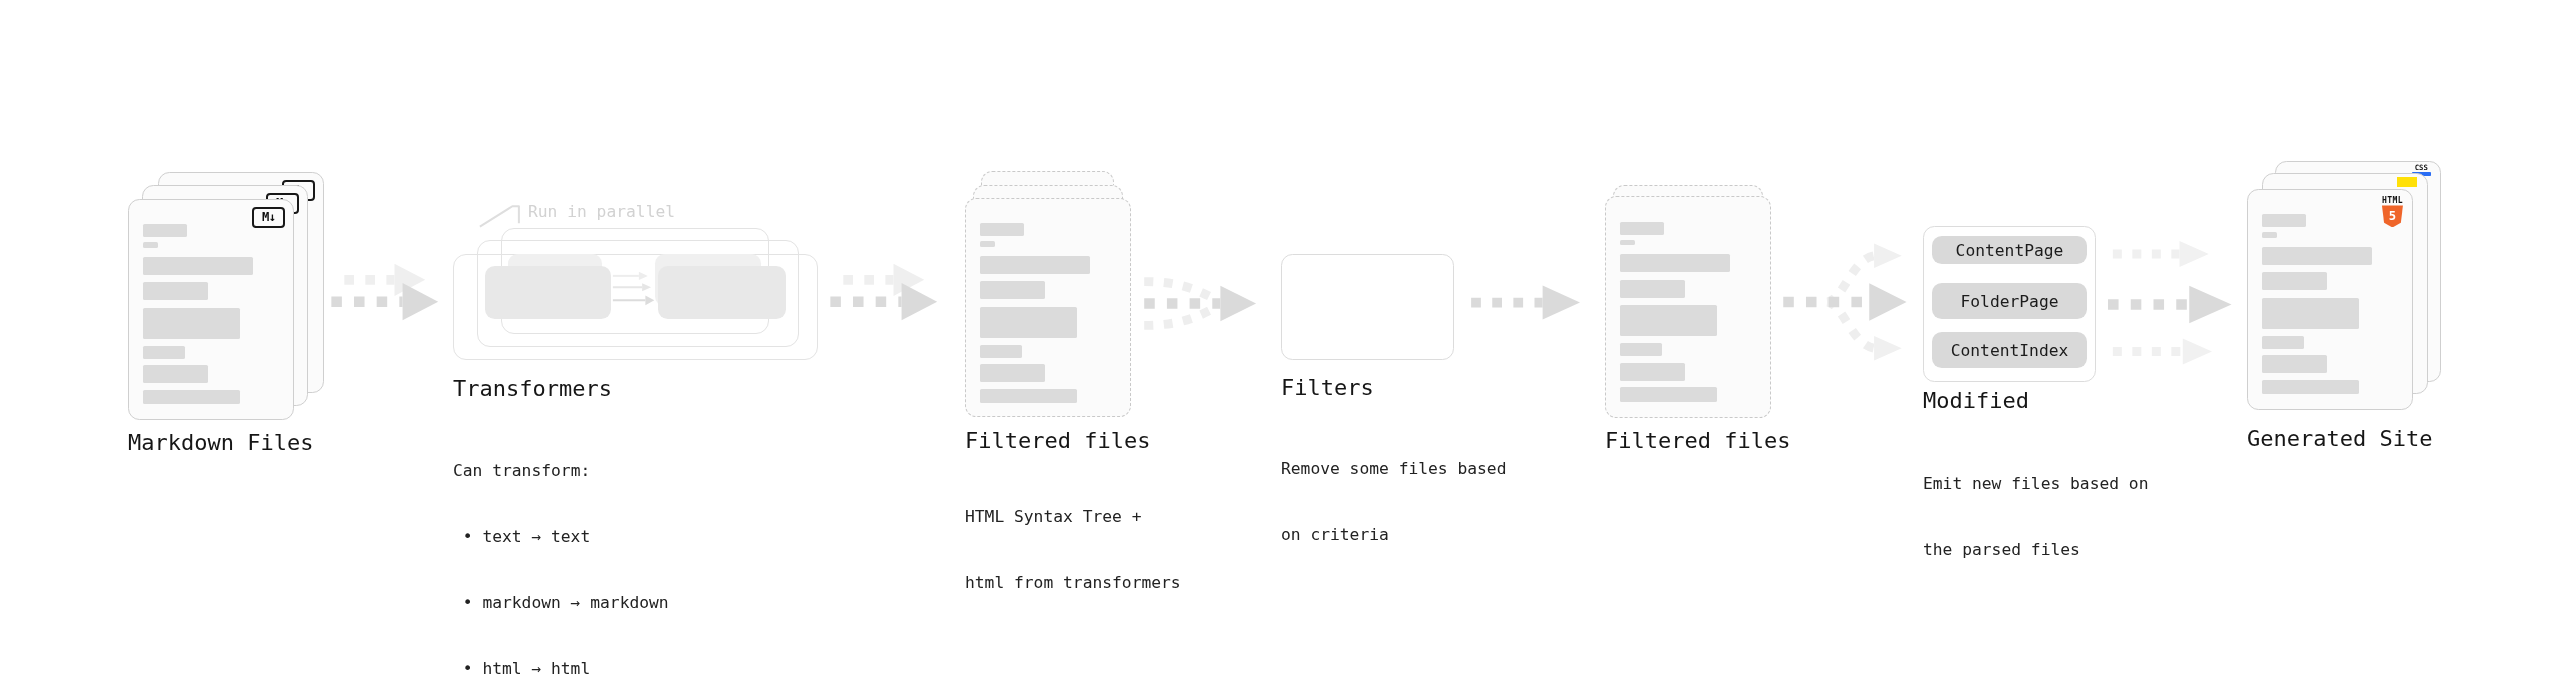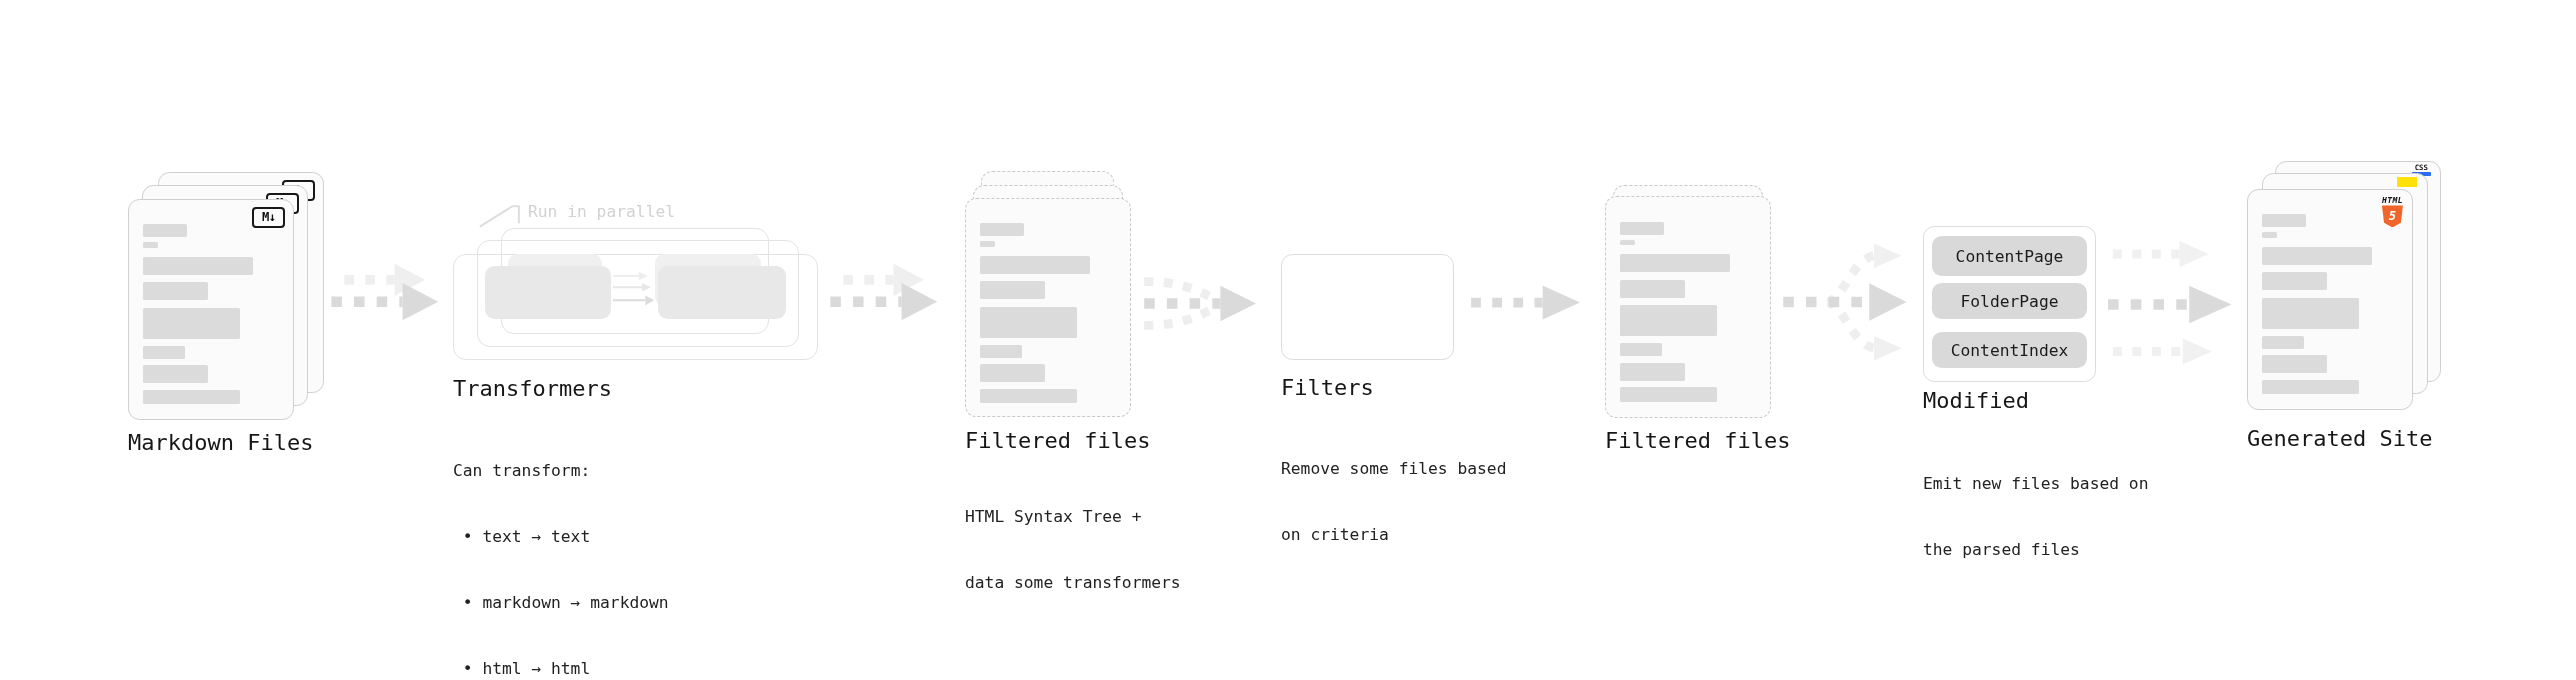--- a/index.html
+++ b/index.html
@@ -19,21 +19,21 @@
   .md-icon{position:absolute;right:8.1px;top:7.3px;width:32.5px;height:20.3px;
            background:#fbfbfb;border:2.4px solid #181818;border-radius:4.1px;
            display:flex;align-items:center;justify-content:center;
            font-size:12.2px;font-weight:bold;letter-spacing:-0.8px;color:#111;box-sizing:border-box;}
 
   
   .css-badge{position:absolute;right:9.8px;top:2.4px;text-align:center;}
   .css-badge .w{font-size:7.3px;font-weight:bold;color:#111;line-height:7.3px;}
   .css-badge .u{width:18.7px;height:3.3px;border-radius:0.8px;margin:0.8px auto 0;}
   .js-badge{position:absolute;right:9.8px;top:2.4px;width:19.5px;height:10.6px;}
-  .html5-badge{position:absolute;right:9px;top:5.7px;text-align:left;font-style:italic;}
+  .html5-badge{position:absolute;right:9px;top:5.7px;text-align:left;}
   .html5-badge .w{font-size:8.1px;font-weight:bold;color:#111;letter-spacing:0.4px;line-height:8.1px;}
   .html5-shield{width:21px;height:22px;margin:1.6px auto 0;color:#fff;
                 font-size:12.2px;font-weight:bold;display:flex;align-items:center;justify-content:center;
                 clip-path:polygon(0 0,100% 0,90% 79%,50% 100%,10% 79%);}
 
   
   .t-container{position:absolute;border:1.6px solid #e3e3e3;border-radius:13px;box-sizing:border-box;background:transparent;}
   .panel{position:absolute;border:1.6px solid #dcdcdc;border-radius:11.4px;box-sizing:border-box;background:#ffffff;}
   .gray-box{position:absolute;background:#d9d9d9;border-radius:9.8px;
             display:flex;align-items:center;justify-content:center;font-size:16.3px;color:#1b1b1b;}
@@ -135,21 +135,21 @@
           <div class="bar" style="width: 71%; height: 31px; margin-top: 7.3px;"></div>
           <div class="bar" style="width: 31%; height: 13px; margin-top: 7.3px;"></div>
           <div class="bar" style="width: 48%; height: 18px; margin-top: 6.5px;"></div>
           <div class="bar" style="width: 71%; height: 14.6px; margin-top: 6.5px;"></div>
         </div>
     </div>
   </div>
   <div class="title" style="left:965px;top:428px">Filtered files</div>
   <div class="body-text" style="left:965px;top:462px">
     <div>HTML Syntax Tree +</div>
-    <div>data some transformers</div>
+    <div>html from transformers</div>
   </div>
 
   <svg class="arrow" style="left:1136px;top:267px" width="138" height="77" viewBox="0 0 170 95">
     <path d="M10 18 C55 18 75 28 102 42" fill="none" stroke="#eeeeee" stroke-width="11" stroke-dasharray="11 13"></path>
     <path d="M10 72 C55 72 75 62 102 48" fill="none" stroke="#eeeeee" stroke-width="11" stroke-dasharray="11 13"></path>
     <line x1="10" y1="45" x2="104" y2="45" stroke="#dadada" stroke-width="13" stroke-dasharray="13 15"></line>
     <polygon points="104,23 148,45 104,67" fill="#dadada"></polygon>
   </svg>
 
   <div class="panel" style="left:1281px;top:254px;width:173px;height:106px"></div>
@@ -184,21 +184,21 @@
   <svg class="arrow" style="left:1780px;top:237px" width="142" height="130" viewBox="0 0 175 160">
     <path d="M58 80 C78 78 88 28 116 23" fill="none" stroke="#eeeeee" stroke-width="11" stroke-dasharray="11 13"></path>
     <path d="M58 80 C78 82 88 132 116 137" fill="none" stroke="#eeeeee" stroke-width="11" stroke-dasharray="11 13"></path>
     <polygon points="116,8 150,23 116,38" fill="#f0f0f0"></polygon>
     <polygon points="116,122 150,137 116,152" fill="#f0f0f0"></polygon>
     <line x1="4" y1="80" x2="110" y2="80" stroke="#dadada" stroke-width="13" stroke-dasharray="13 15"></line>
     <polygon points="110,57 156,80 110,103" fill="#dadada"></polygon>
   </svg>
 
   <div class="panel" style="left:1923px;top:226px;width:173px;height:156px"></div>
-  <div class="gray-box" style="left:1932px;top:236px;width:155px;height:40px">ContentPage</div>
+  <div class="gray-box" style="left:1932px;top:236px;width:155px;height:28px">ContentPage</div>
   <div class="gray-box" style="left:1932px;top:283px;width:155px;height:36px">FolderPage</div>
   <div class="gray-box" style="left:1932px;top:332px;width:155px;height:36px">ContentIndex</div>
   <div class="title" style="left:1923px;top:388px">Modified</div>
   <div class="body-text" style="left:1923px;top:429px">
     <div>Emit new files based on</div>
     <div>the parsed files</div>
   </div>
 
   <svg class="arrow" style="left:2103px;top:237px" width="140" height="130" viewBox="0 0 172 160">
     <line x1="12" y1="21" x2="94" y2="21" stroke="#f0f0f0" stroke-width="11" stroke-dasharray="11 13"></line>

